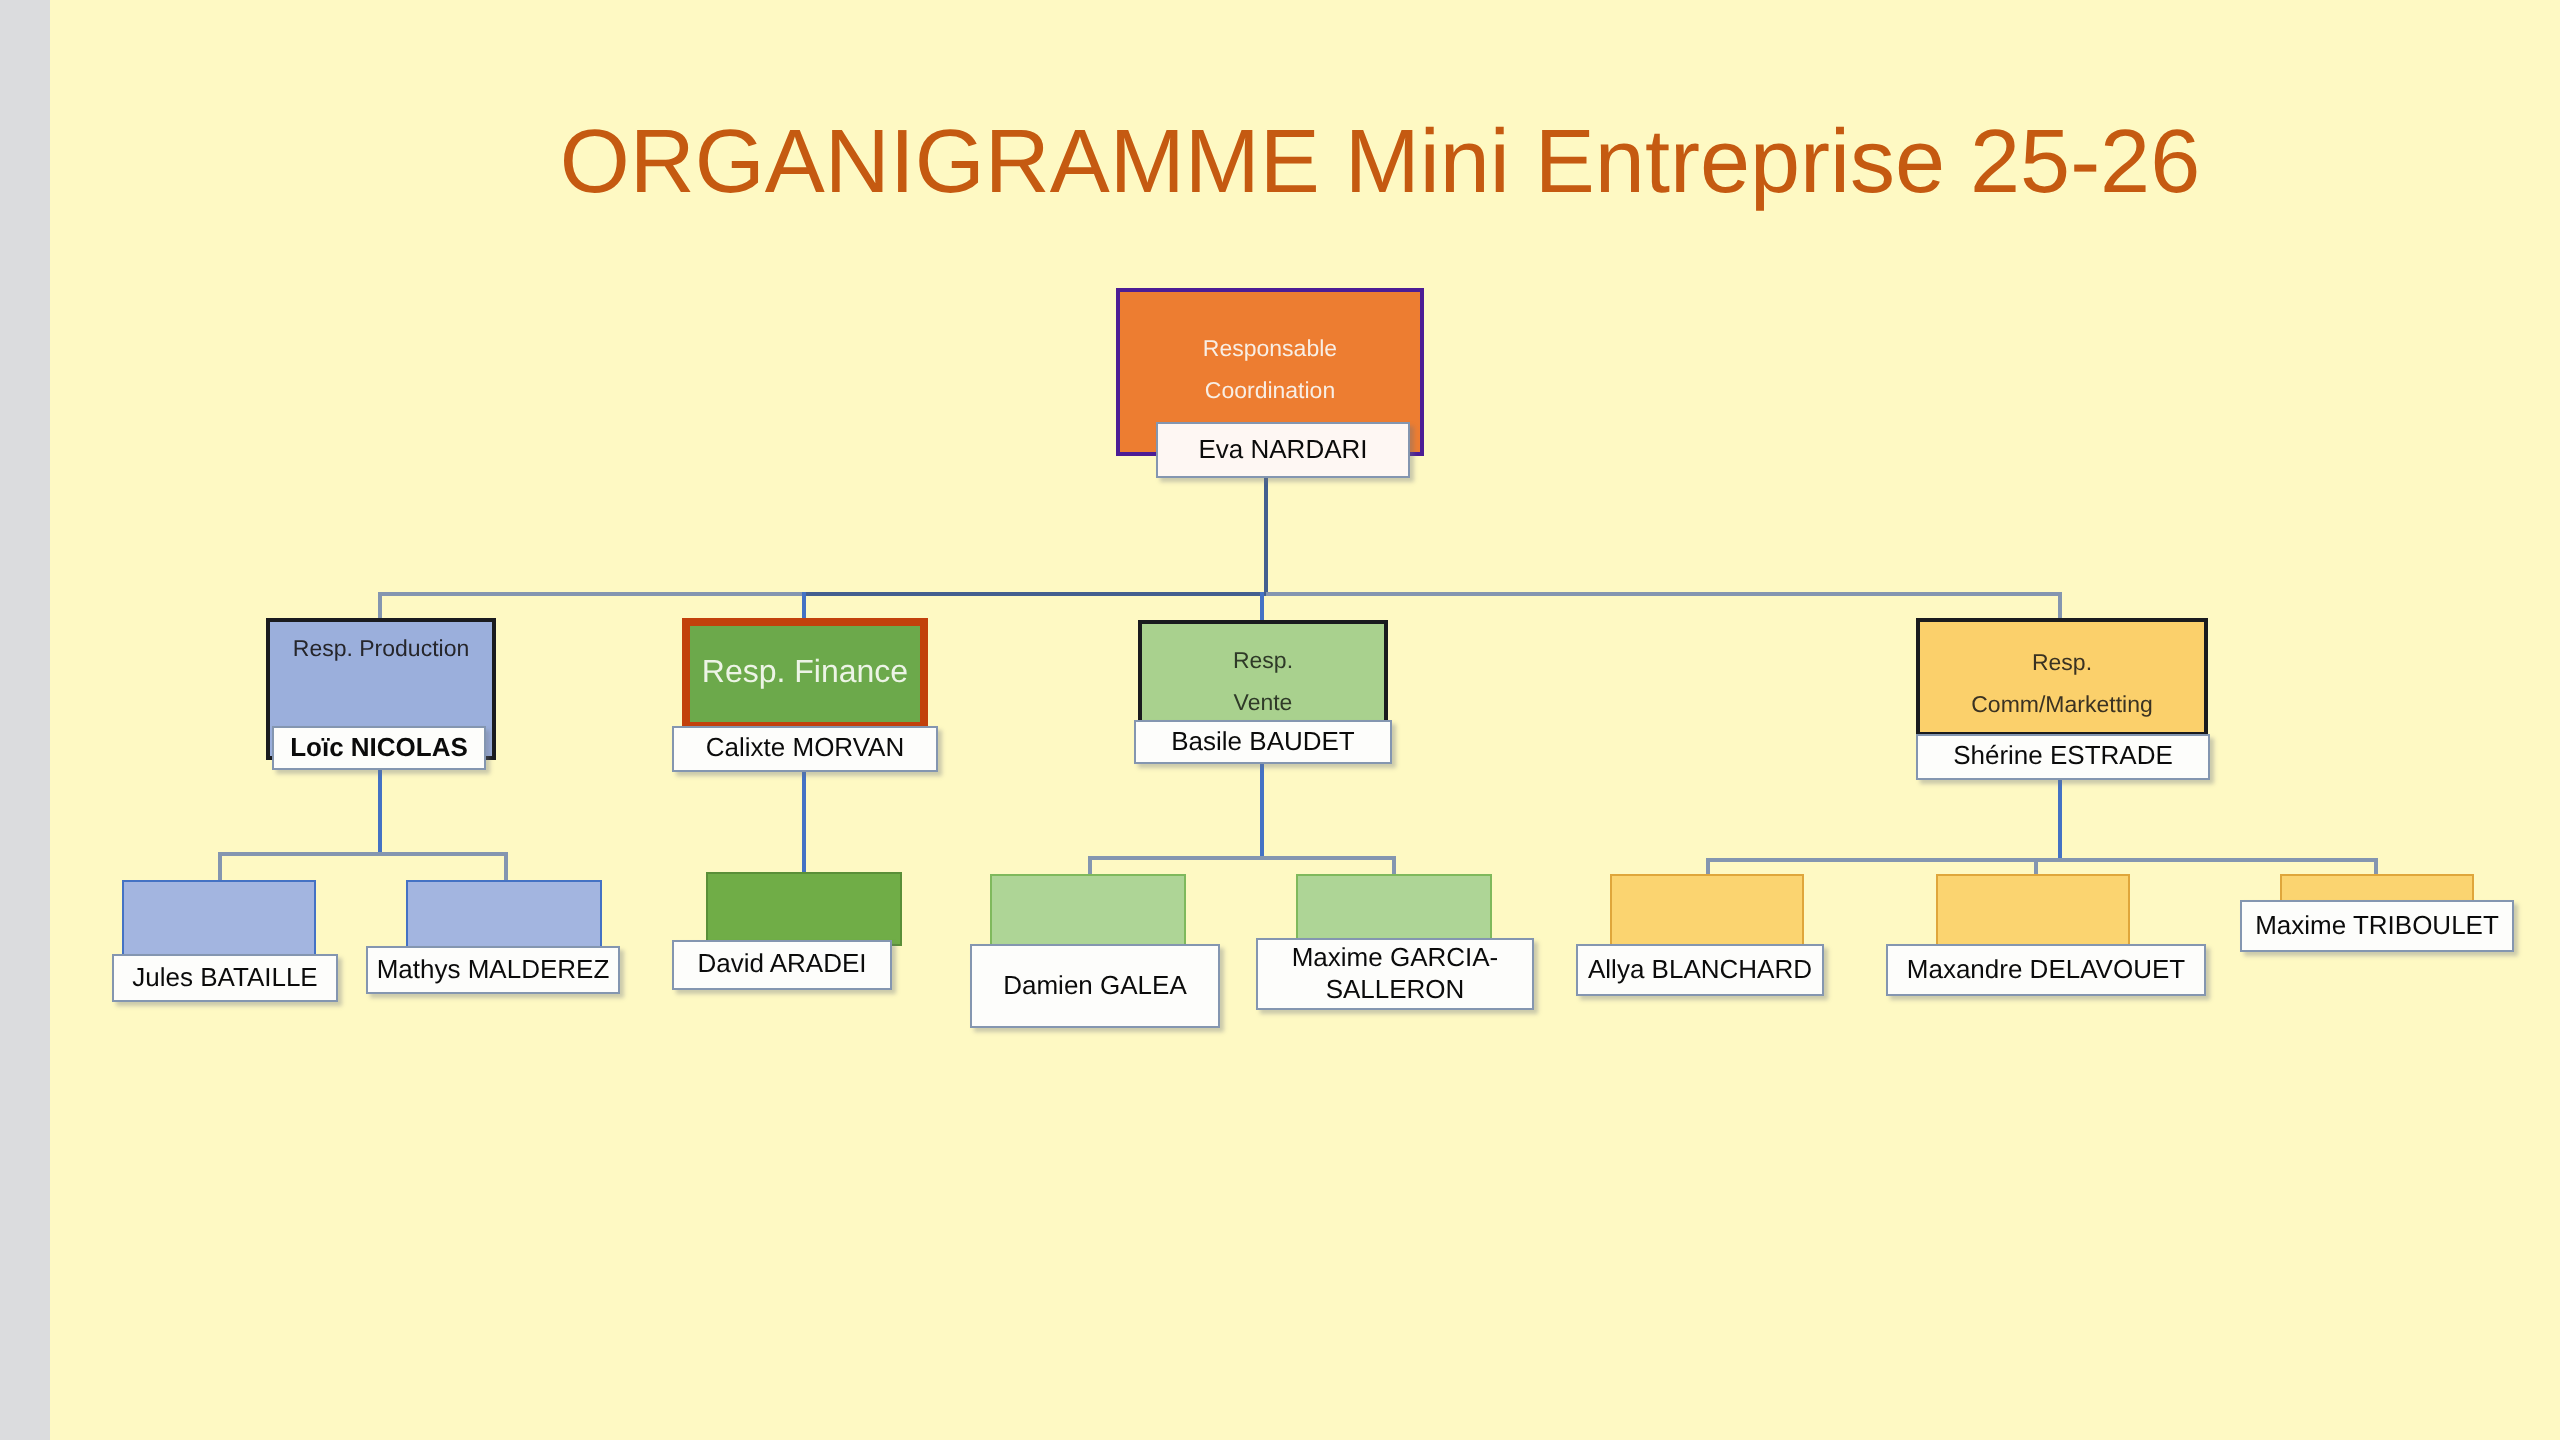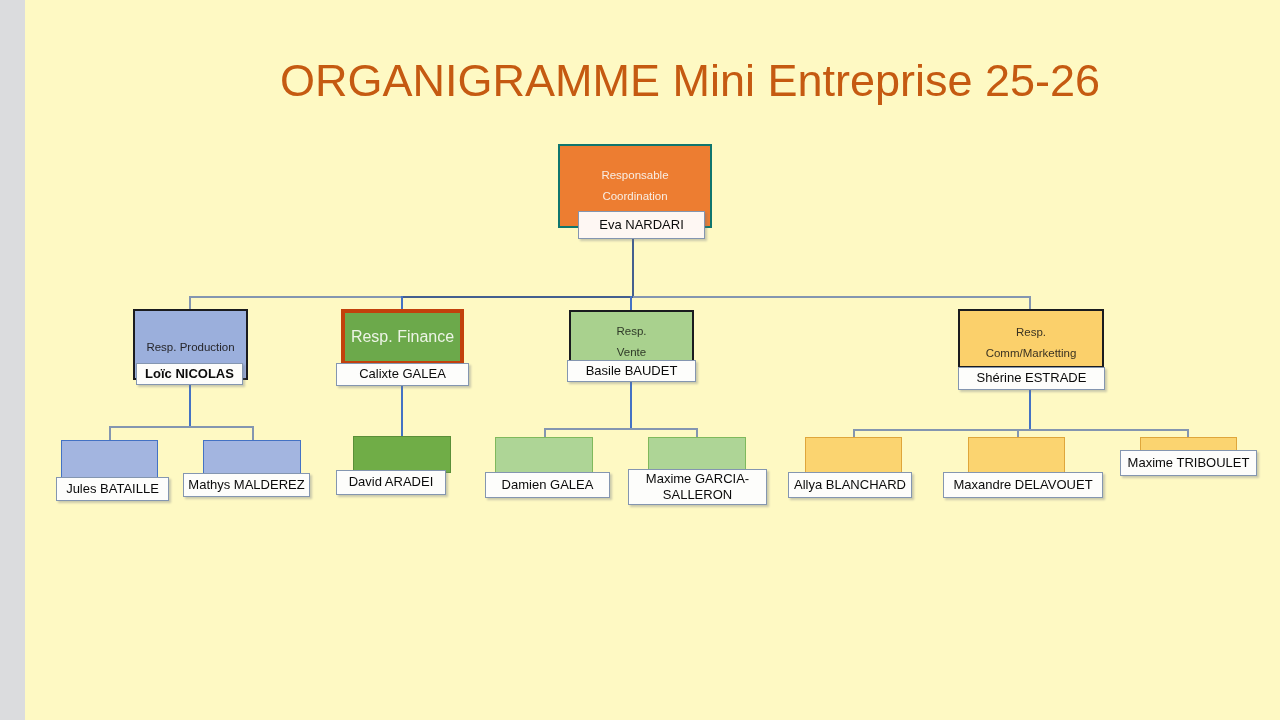--- a/index.html
+++ b/index.html
@@ -24,21 +24,21 @@
     box-shadow:2px 2px 2px rgba(110,115,125,0.35);
   }
   .line{position:absolute;}
   .v{width:2px;}
   .h{height:2px;}
   .c-dark{background:#44608F;}
   .c-mid{background:#4472C4;}
   .c-light{background:#8496B0;}
 
   
-  .b-root{background:#ED7D31;border:2px solid #0f766e;color:#F8EEE4;font-size:11.5px;line-height:21px;}
+  .b-root{background:#ED7D31;border:2px solid #4c1d95;color:#F8EEE4;font-size:11.5px;line-height:21px;}
   .b-prod{background:#9BAFDC;border:2px solid #1A1B1E;color:#26262B;font-size:11.5px;}
   .b-fin{background:#6CA94B;border:4px solid #c2410c;color:#EDF4E6;font-size:16px;}
   .b-vente{background:#A9D18E;border:2px solid #1A1B1E;color:#2F3A28;font-size:11.5px;line-height:21px;}
   .b-comm{background:#FBD06B;border:2px solid #1A1B1E;color:#3A3222;font-size:11.5px;line-height:21px;}
   
   .m-blue{background:#A3B5E0;border:1.5px solid #4472C4;}
   .m-green-dark{background:#70AD47;border:1.5px solid #5A8F38;}
   .m-green{background:#AED596;border:1.5px solid #7FB95C;}
   .m-yellow{background:#FBD470;border:1.5px solid #DFA63B;}
 </style>
@@ -76,34 +76,34 @@
   <div class="line v c-light" style="left:1162px;top:429px;height:9px;"></div>
 
   <div class="box b-root" style="left:533px;top:144px;width:154px;height:84px;">
     <span class="role-line">Responsable</span>
     <span class="role-line">Coordination</span>
   </div>
   <div class="nameplate" style="left:553px;top:211px;width:127px;height:28px;background:#FEF7F3;">
     <span>Eva NARDARI</span>
   </div>
 
-  <div class="box b-prod" style="left:108px;top:309px;width:115px;height:71px;justify-content:flex-start;padding-top:30px;">
+  <div class="box b-prod" style="left:108px;top:309px;width:115px;height:71px;justify-content:flex-start;padding-top:8px;">
     <span class="role-line">Resp. Production</span>
 
   </div>
   <div class="nameplate" style="left:111px;top:363px;width:107px;height:22px;font-weight:bold;">
     <span>Loïc NICOLAS</span>
   </div>
 
   <div class="box b-fin" style="left:316px;top:309px;width:123px;height:56px;">
     <span class="role-line">Resp. Finance</span>
 
   </div>
   <div class="nameplate" style="left:311px;top:363px;width:133px;height:23px;">
-    <span>Calixte GALEA</span>
+    <span>Calixte MORVAN</span>
   </div>
 
   <div class="box b-vente" style="left:544px;top:310px;width:125px;height:58px;justify-content:flex-start;padding-top:9px;">
     <span class="role-line">Resp.</span>
     <span class="role-line">Vente</span>
   </div>
   <div class="nameplate" style="left:542px;top:360px;width:129px;height:22px;">
     <span>Basile BAUDET</span>
   </div>
 
@@ -124,21 +124,21 @@
   <div class="nameplate" style="left:158px;top:473px;width:127px;height:24px;">
     <span>Mathys MALDEREZ</span>
   </div>
 
   <div class="box m-green-dark" style="left:328px;top:436px;width:98px;height:37px;"></div>
   <div class="nameplate" style="left:311px;top:470px;width:110px;height:25px;">
     <span>David ARADEI</span>
   </div>
 
   <div class="box m-green" style="left:470px;top:437px;width:98px;height:36px;"></div>
-  <div class="nameplate" style="left:460px;top:472px;width:125px;height:26px;text-align:center;">
+  <div class="nameplate" style="left:460px;top:472px;width:125px;height:42px;text-align:center;">
     <span>Damien GALEA</span>
   </div>
 
   <div class="box m-green" style="left:623px;top:437px;width:98px;height:36px;"></div>
   <div class="nameplate" style="left:603px;top:469px;width:139px;height:36px;">
     <span>Maxime GARCIA-SALLERON</span>
   </div>
 
   <div class="box m-yellow" style="left:780px;top:437px;width:97px;height:36px;"></div>
   <div class="nameplate" style="left:763px;top:472px;width:124px;height:26px;">

